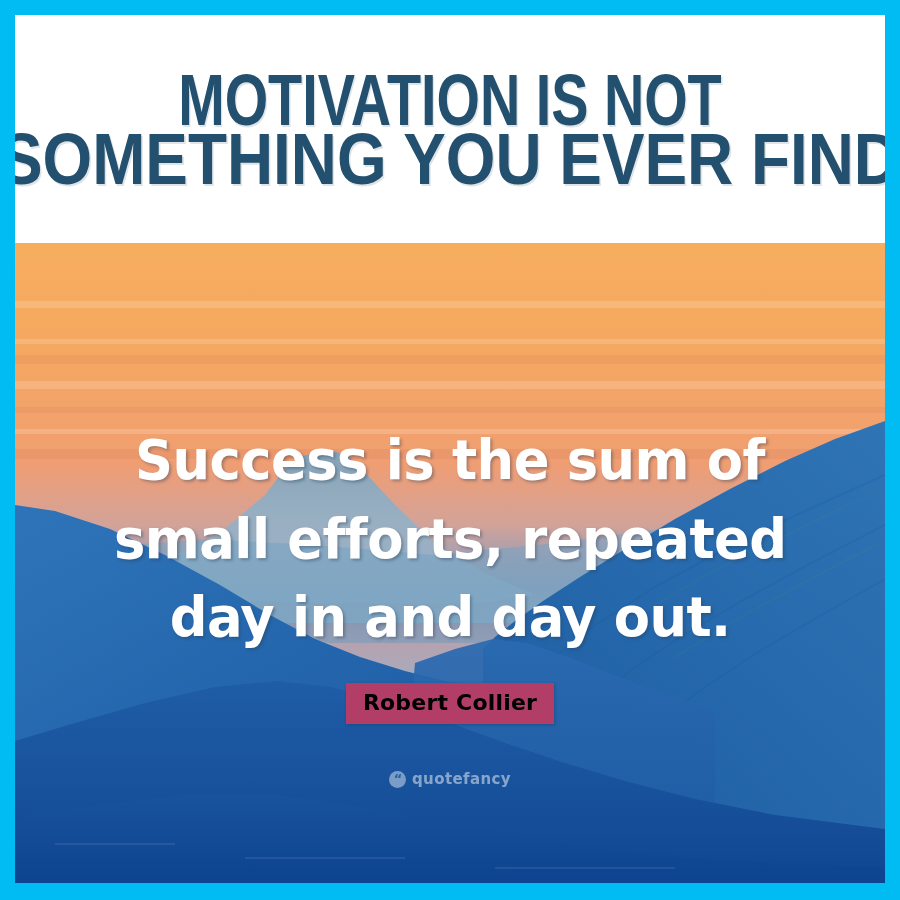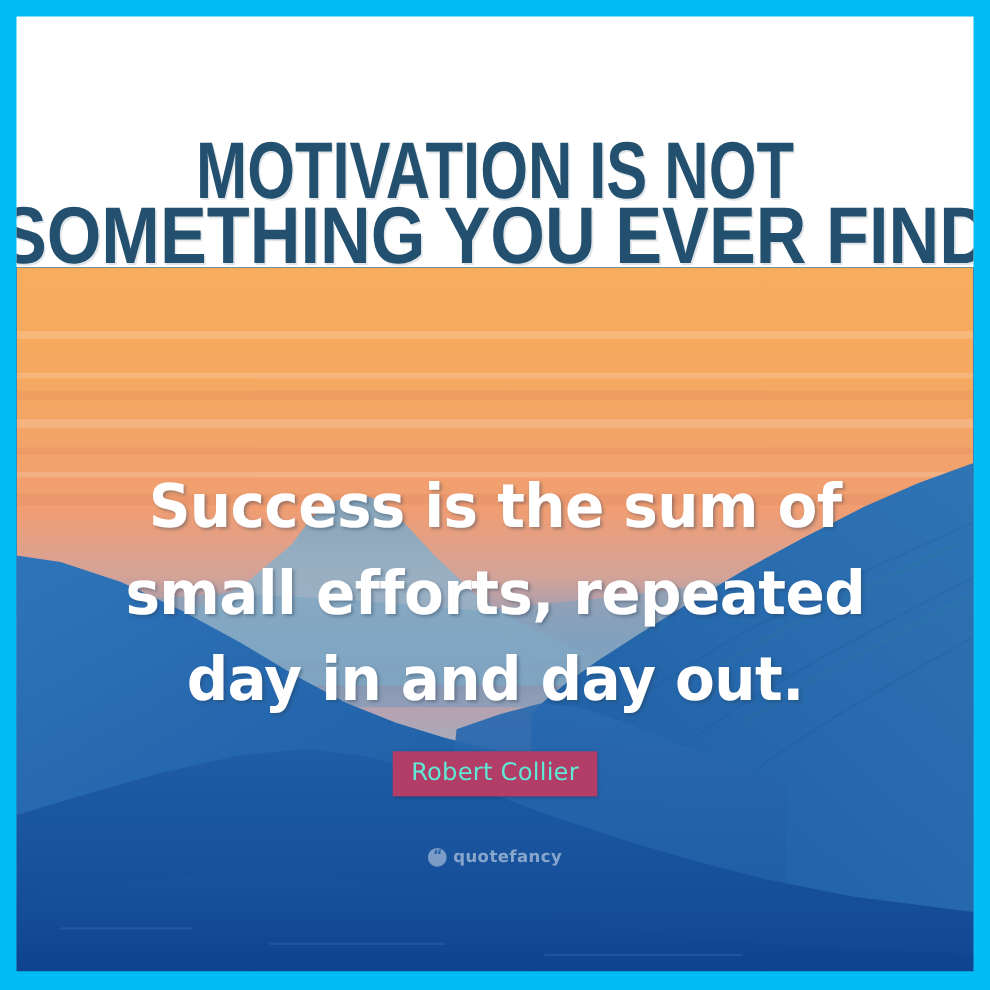--- a/index.html
+++ b/index.html
@@ -29,21 +29,21 @@
   #headline-band {
     position: absolute;
     left: 15px;
     top: 15px;
     width: 870px;
     height: 228px;
     background: #ffffff;
     display: flex;
     flex-direction: column;
     align-items: center;
-    justify-content: flex-end;
+    justify-content: center;
     box-sizing: border-box;
     overflow: hidden;
   }
   .headline-line {
     color: #23506e;
     font-family: "Liberation Sans Narrow", "Liberation Sans", sans-serif;
     font-weight: 700;
     text-transform: uppercase;
     letter-spacing: 0px;
     white-space: nowrap;
@@ -102,24 +102,24 @@
     letter-spacing: -0.6px;
     white-space: nowrap;
     text-align: center;
     text-shadow: 2px 2px 3px rgba(40,60,85,0.38);
     transform: scaleX(0.96);
   }
 
   #author-badge {
     margin-top: 26px;
     background: #b23e68;
-    color: #5eead4;
+    color: #000000;
     font-family: "DejaVu Sans", sans-serif;
     font-size: 22px;
-    font-weight: normal;
+    font-weight: bold;
     letter-spacing: 0.2px;
     padding: 7px 17px 9px 17px;
     white-space: nowrap;
     box-shadow: 1px 1px 3px rgba(20,40,70,0.30);
   }
 
   
   #watermark {
     position: absolute;
     left: 0;

